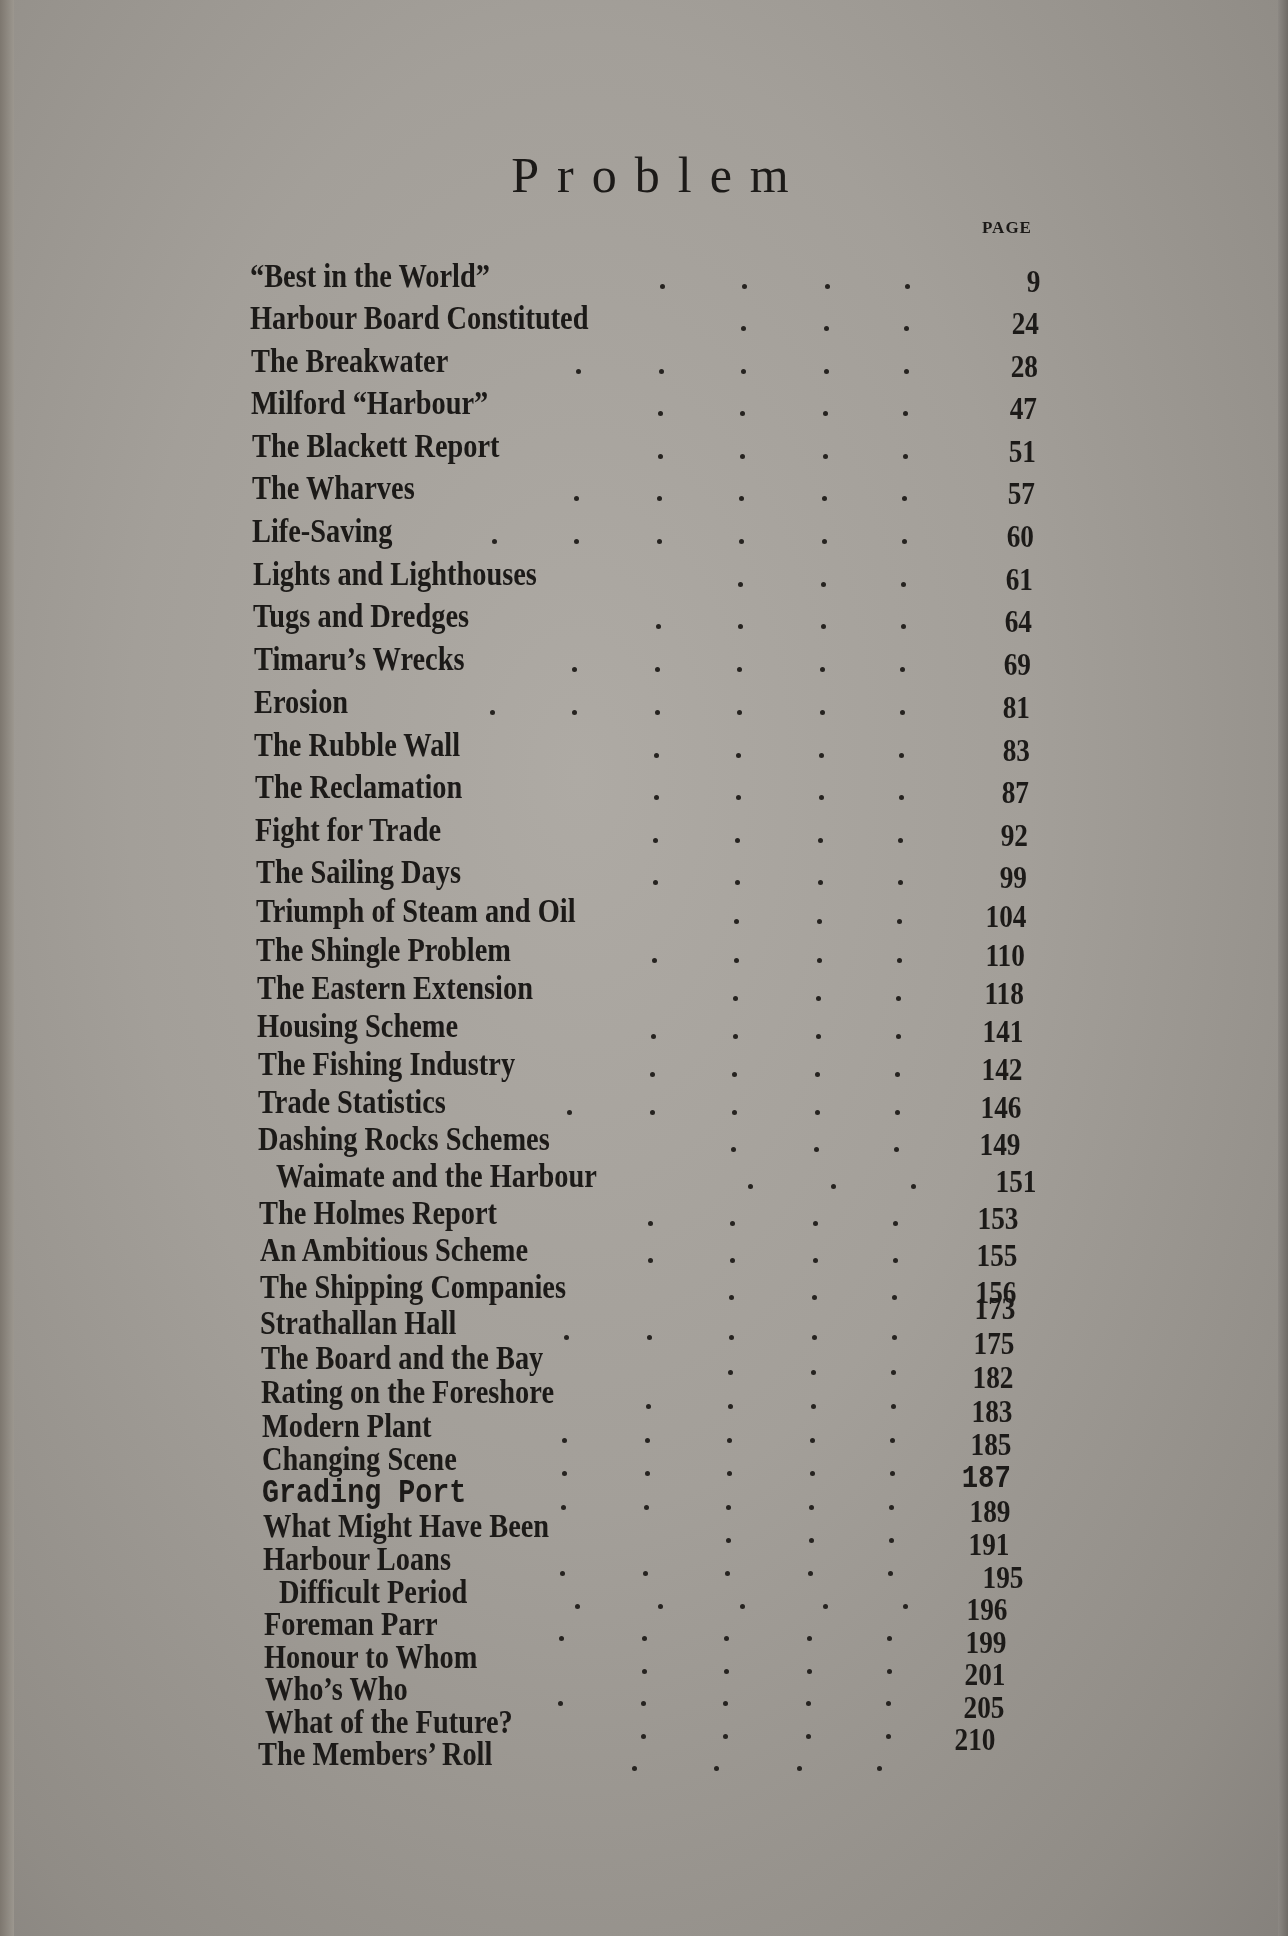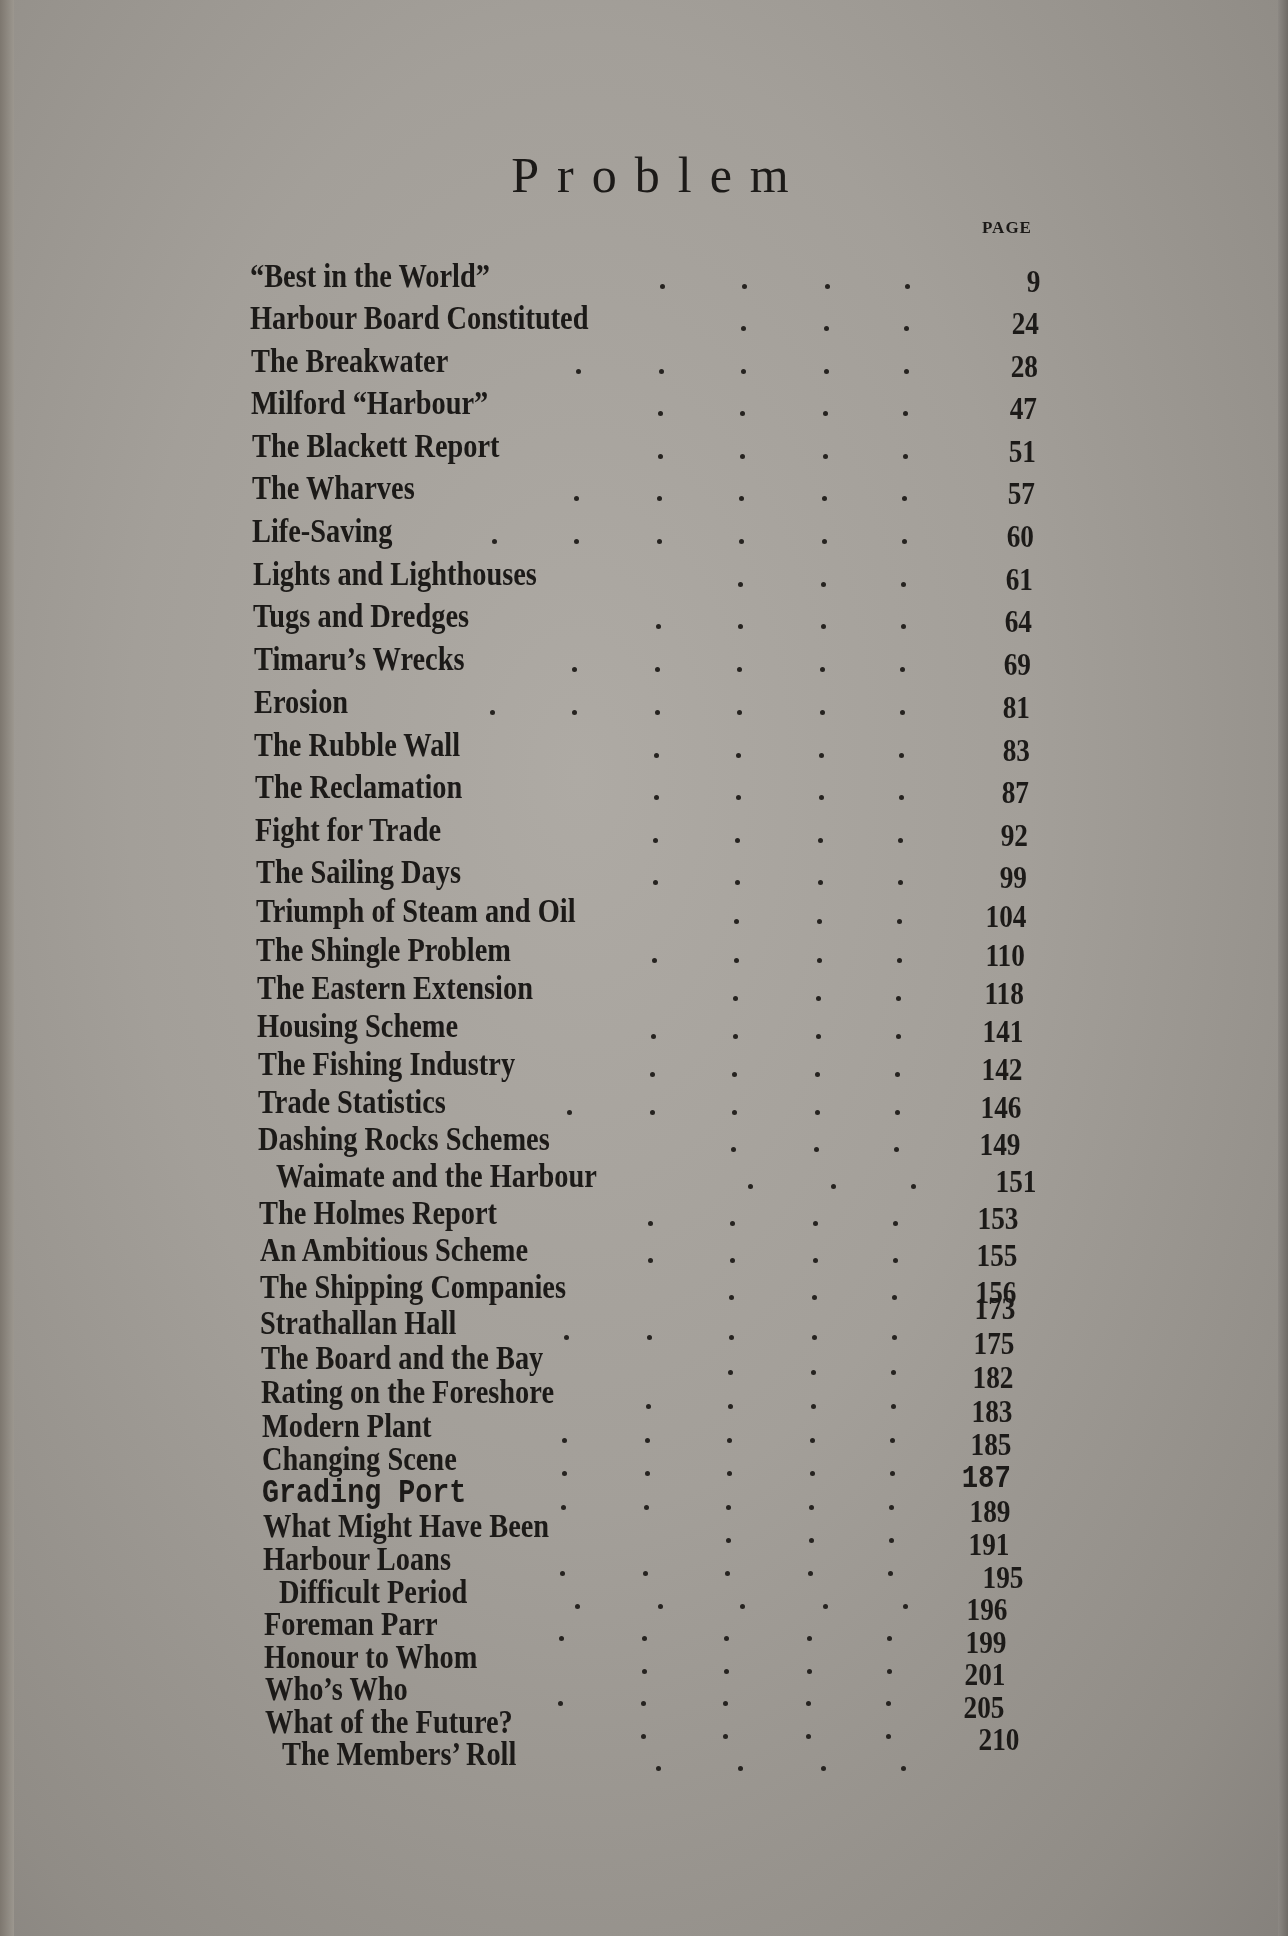--- a/index.html
+++ b/index.html
@@ -361,21 +361,21 @@
       <span class="num" style="right: 80px; top: -14px;">201</span>
     </div>
     <div class="row" style="top: 1704px; left: 265px; width: 820px;">
       <span class="label">What of the Future?</span>
       <span class="dot" style="left: 376px; top: 30px;"></span>
       <span class="dot" style="left: 458px; top: 30px;"></span>
       <span class="dot" style="left: 541px; top: 30px;"></span>
       <span class="dot" style="left: 621px; top: 30px;"></span>
       <span class="num" style="right: 81px; top: -14px;">205</span>
     </div>
-    <div class="row" style="top: 1736px; left: 282px; width: 820px;">
+    <div class="row" style="top: 1736px; left: 258px; width: 820px;">
       <span class="label">The Members’ Roll</span>
       <span class="dot" style="left: 374px; top: 30px;"></span>
       <span class="dot" style="left: 456px; top: 30px;"></span>
       <span class="dot" style="left: 539px; top: 30px;"></span>
       <span class="dot" style="left: 619px; top: 30px;"></span>
       <span class="num" style="right: 83px; top: -14px;">210</span>
     </div>
   </div>
 
 </body></html>

